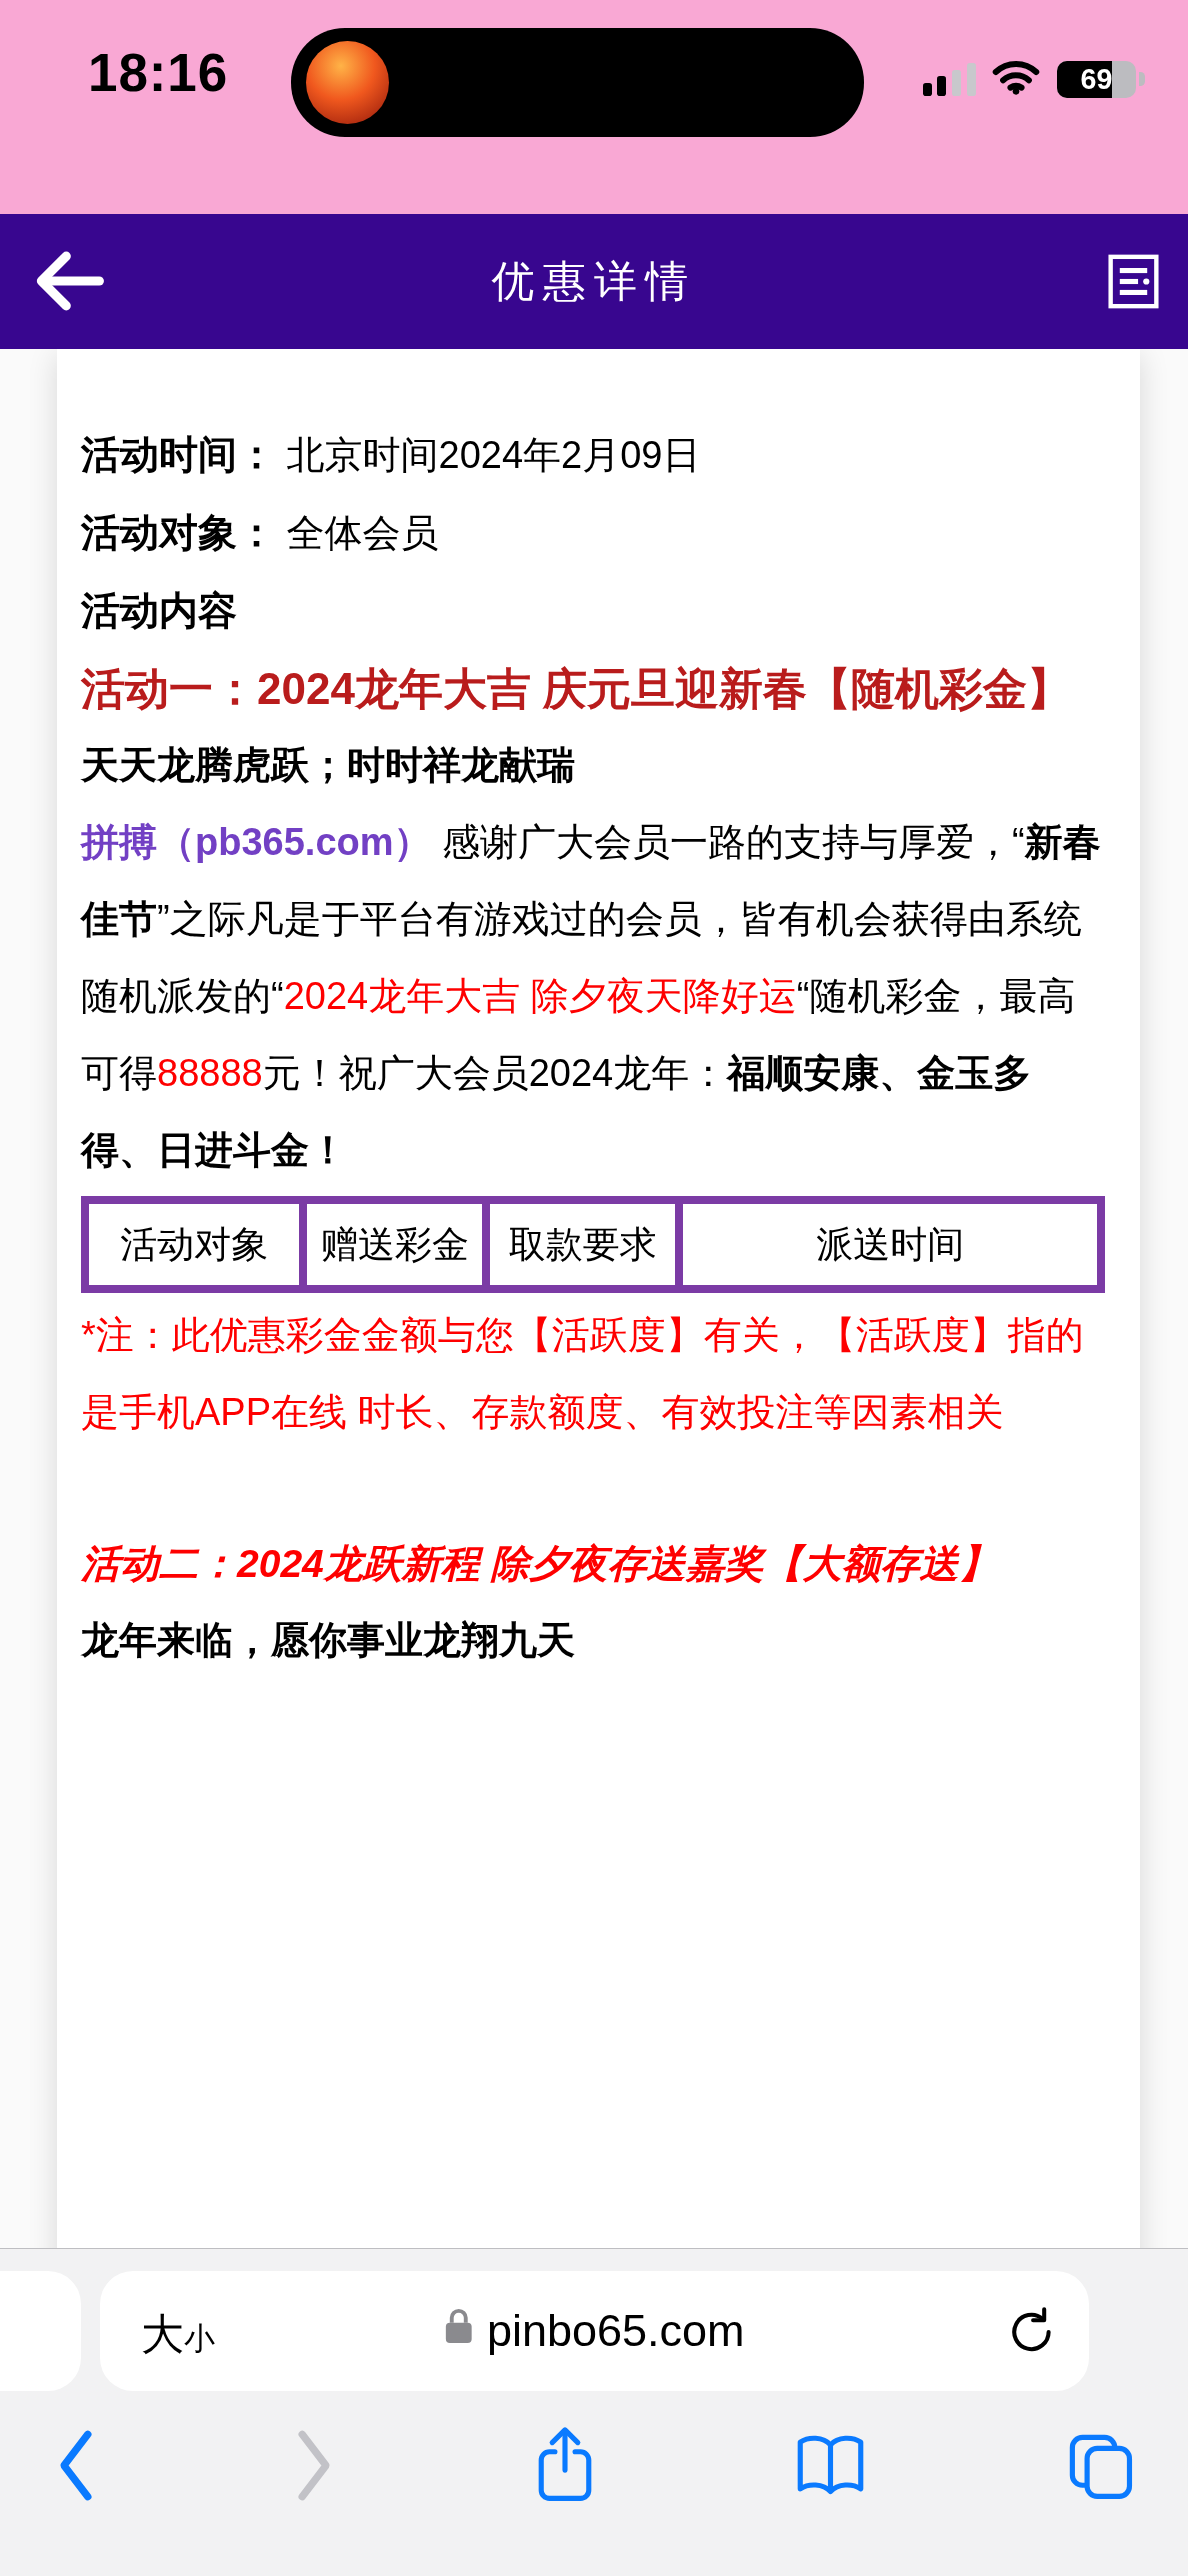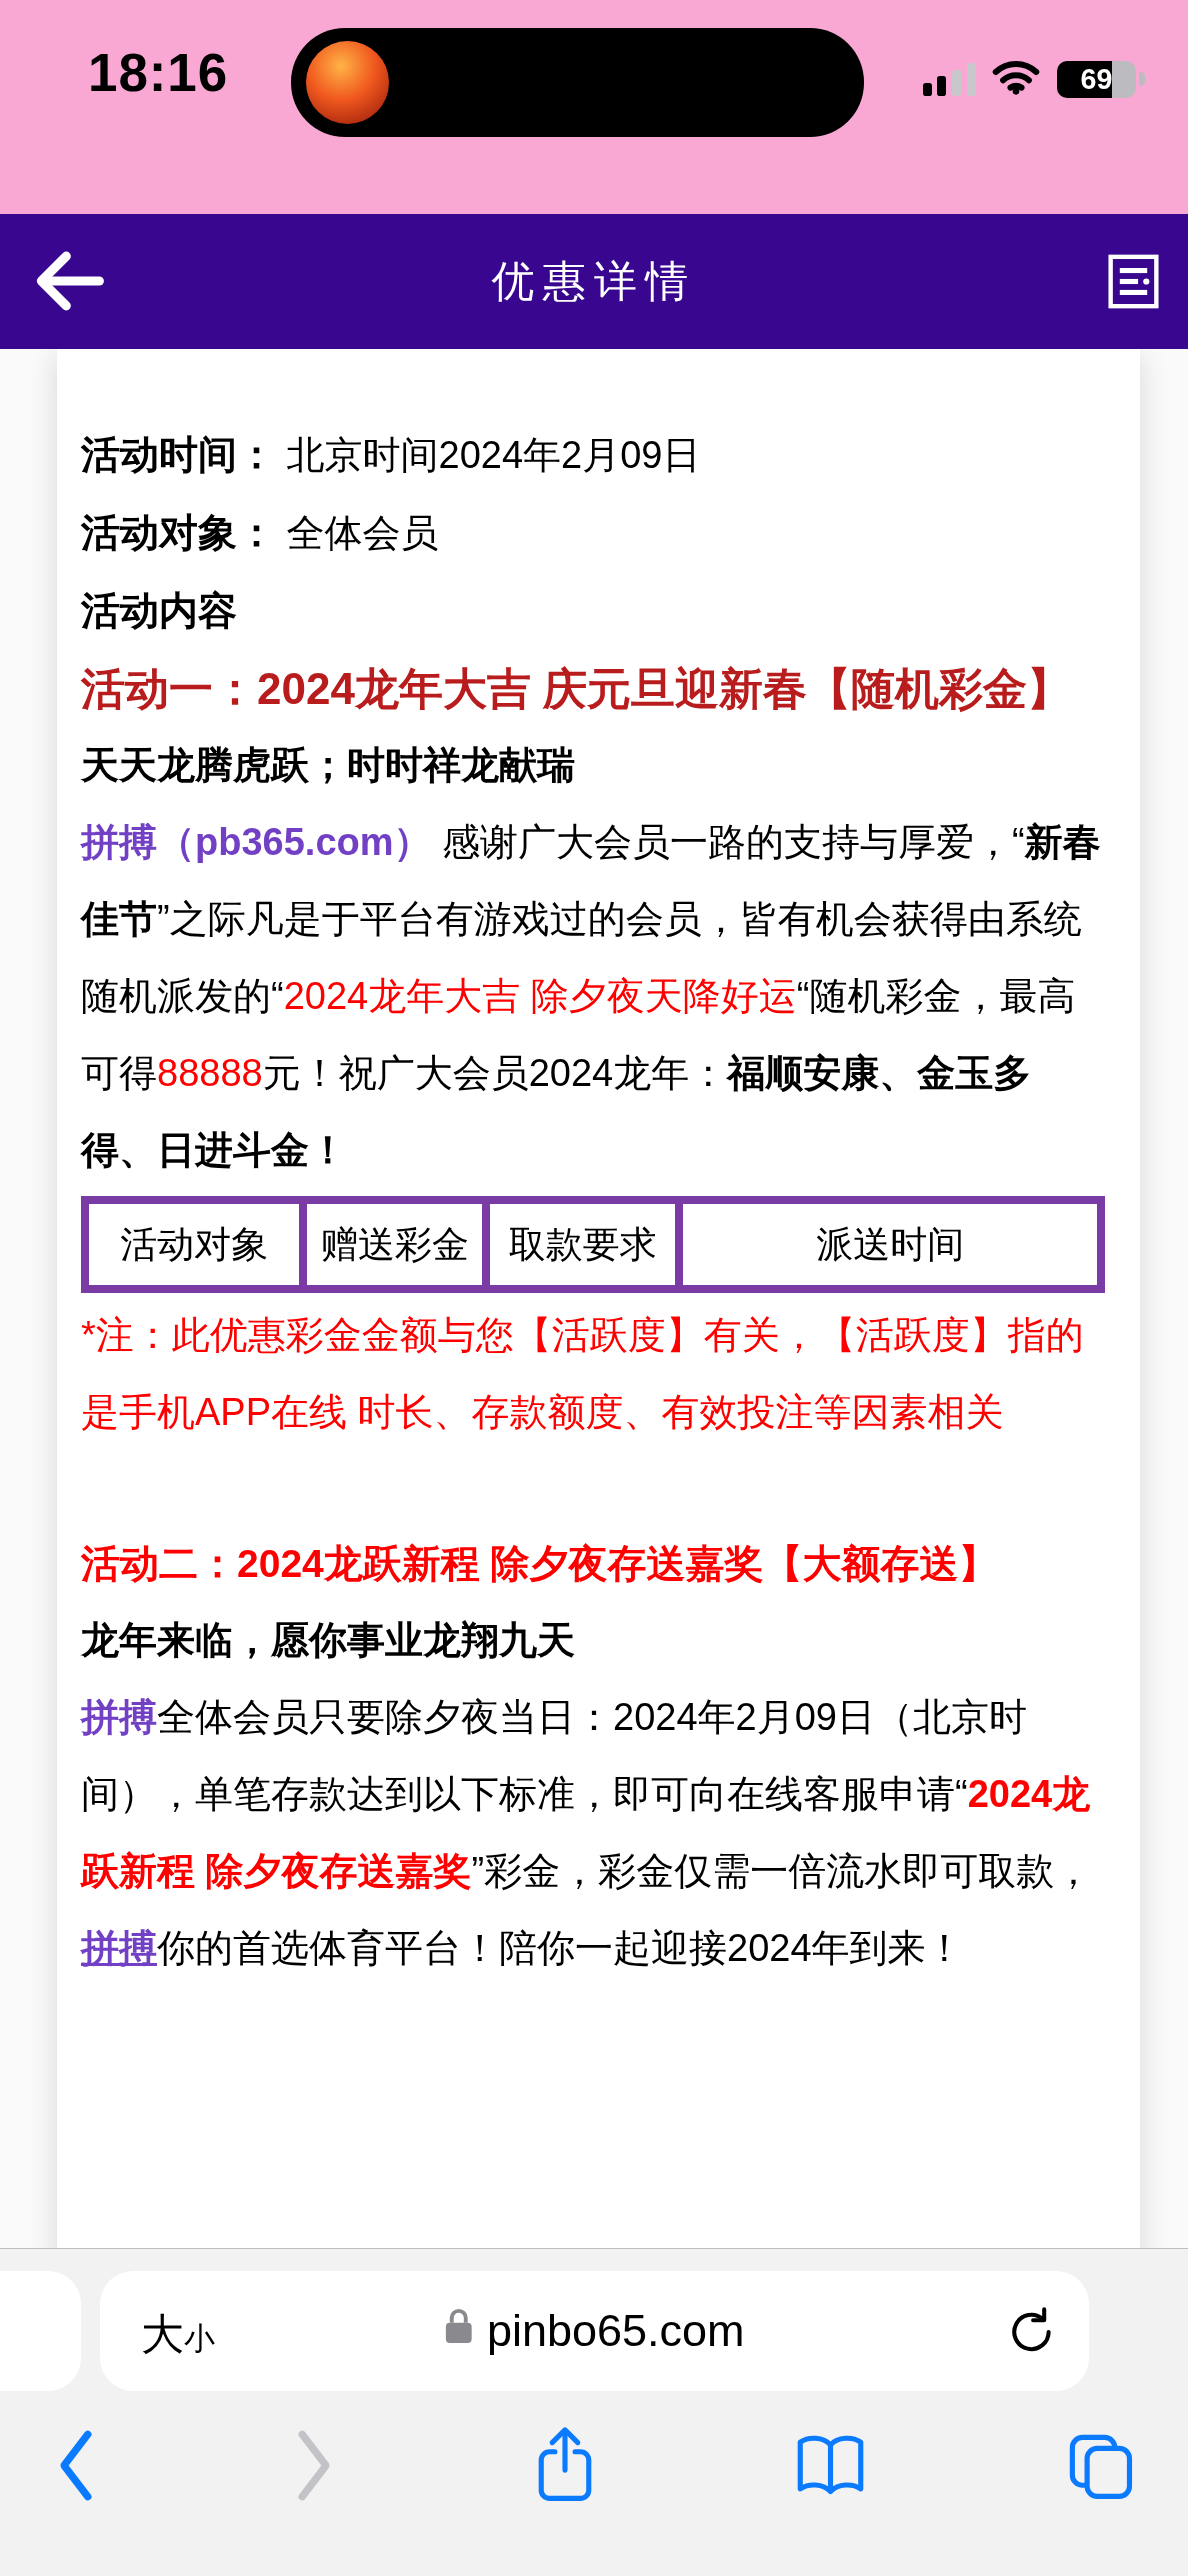--- a/index.html
+++ b/index.html
@@ -30,21 +30,21 @@
     color:#fff;font-size:43px;letter-spacing:8.3px;}
   .nav-menu{position:absolute;right:28px;top:39px;cursor:pointer;}
 
   
   .content{position:relative;height:1899px;background:#fafafa;overflow:hidden;}
   .card{position:absolute;left:57px;top:0;width:1083px;min-height:2119px;background:#fff;
     box-shadow:0 5.5px 28px rgba(0,0,0,0.14);box-sizing:border-box;padding:67px 35px 0 24px;}
   .line{font-size:38px;line-height:77px;color:#000;}
   .label{color:#000000;font-weight:700;font-size:39px;}
   .h-red{color:#b91c1c;font-weight:700;font-size:44px;line-height:77px;white-space:nowrap;}
-  .h-red2{color:#FE0000;font-weight:700;font-size:39px;line-height:77px;margin-top:74px;}
+  .h-red2{color:#FE0000;font-weight:700;font-size:39px;line-height:77px;margin-top:74px;font-style:italic;}
   .slogan{font-weight:700;font-size:38px;line-height:77px;color:#000;}
   .para{font-size:38px;line-height:77px;color:#000;}
   .brand{color:#7240C4;font-weight:700;}
   .red{color:#FE0000;}
   .redb{color:#FE0000;font-weight:700;}
   .b{font-weight:700;}
   .note{color:#FE0000;font-size:38px;line-height:77px;margin-top:3.7px;}
   .ulink{color:#7240C4;font-weight:700;text-decoration:underline;cursor:pointer;}
 
   table.promo{border-collapse:collapse;width:100%;margin-top:7.4px;font-size:37px;color:#000;text-align:center;table-layout:fixed;}
@@ -159,23 +159,20 @@
       </tr>
     </tbody>
       </table>
 
     <div class="note">*注：此优惠彩金金额与您【活跃度】有关，【活跃度】指的是手机APP在线 时长、存款额度、有效投注等因素相关</div>
 
     <div class="h-red2">活动二：2024龙跃新程 除夕夜存送嘉奖【大额存送】</div>
 
     <div class="slogan">龙年来临，愿你事业龙翔九天</div>
 
-    <div class="para">
-      <span class="brand">拼搏</span><span>全体会员只要除夕夜当日：2024年2月09日（北京时间），单笔存款达到以下标准，即可向在线客服申请“</span><span class="redb">2024龙跃新程 除夕夜存送嘉奖</span><span>”彩金，彩金仅需一倍流水即可取款，</span><span class="ulink">拼搏</span><span>你的首选体育平台！陪你一起迎接2024年到来！</span>
-    </div>
 
   </div>
 </div>
 
 <div class="browser">
   <div class="tab-peek"></div>
 
   <div class="urlbar">
     <span class="textsize">
       <span class="big">大</span>

